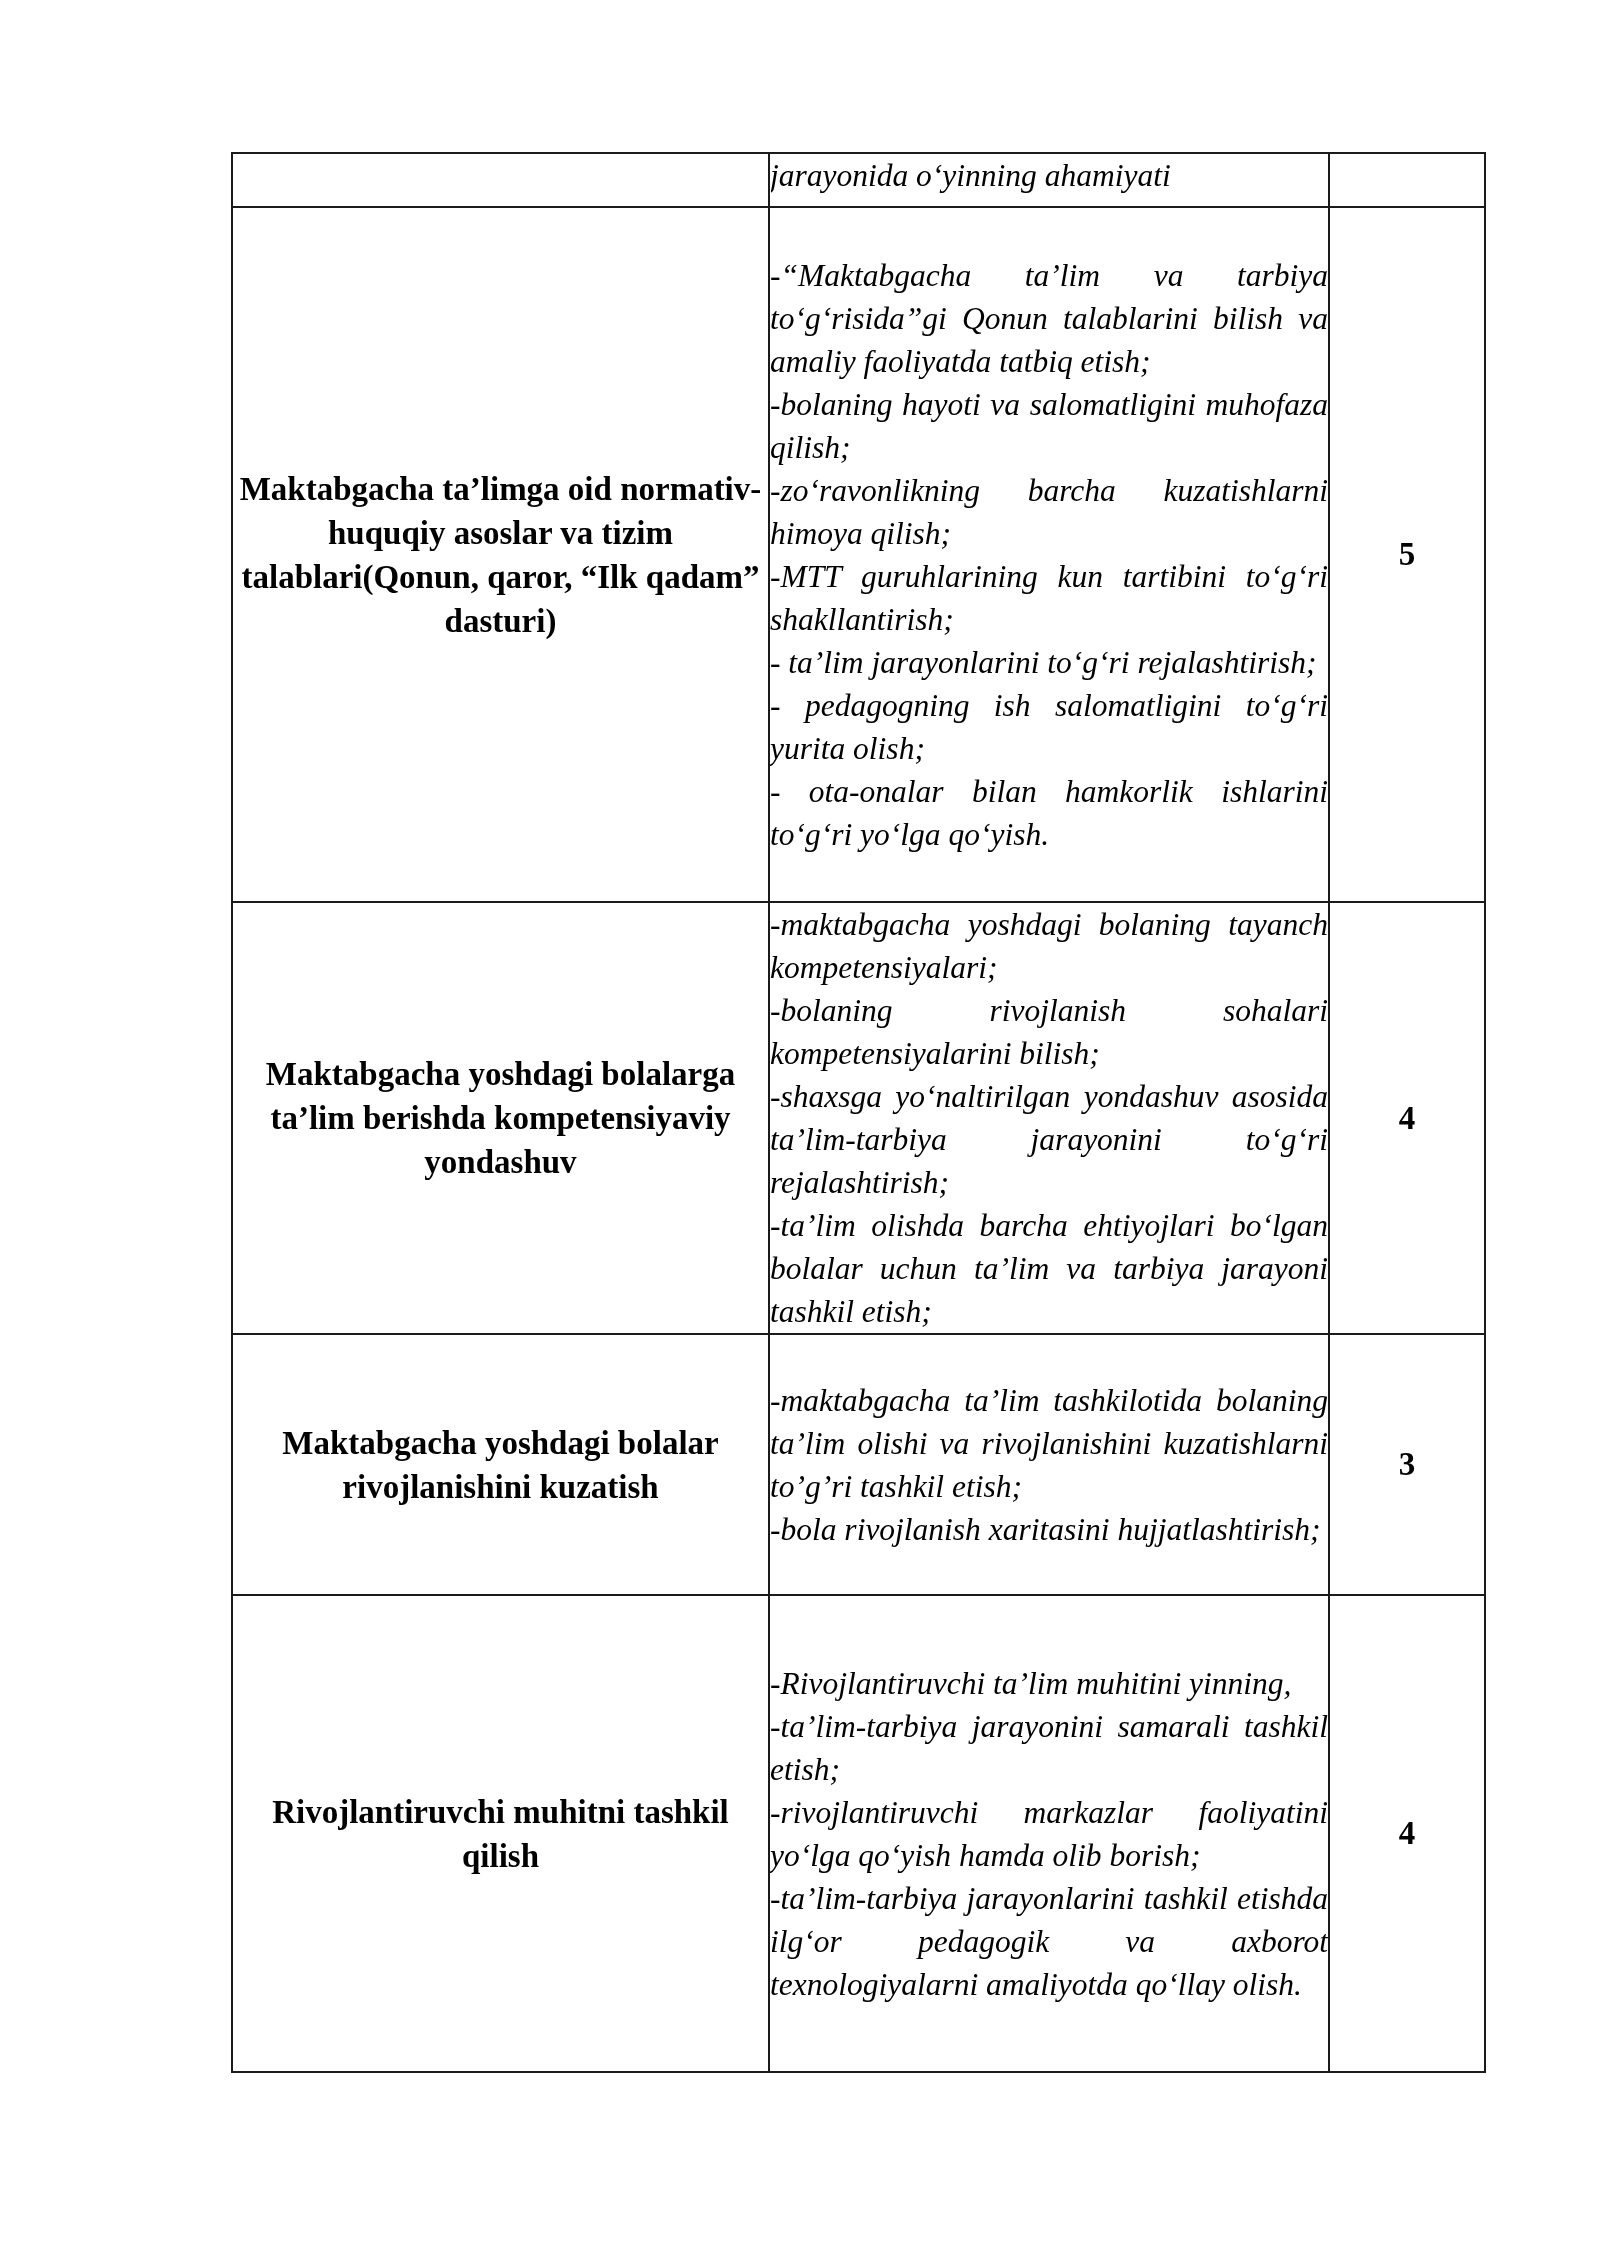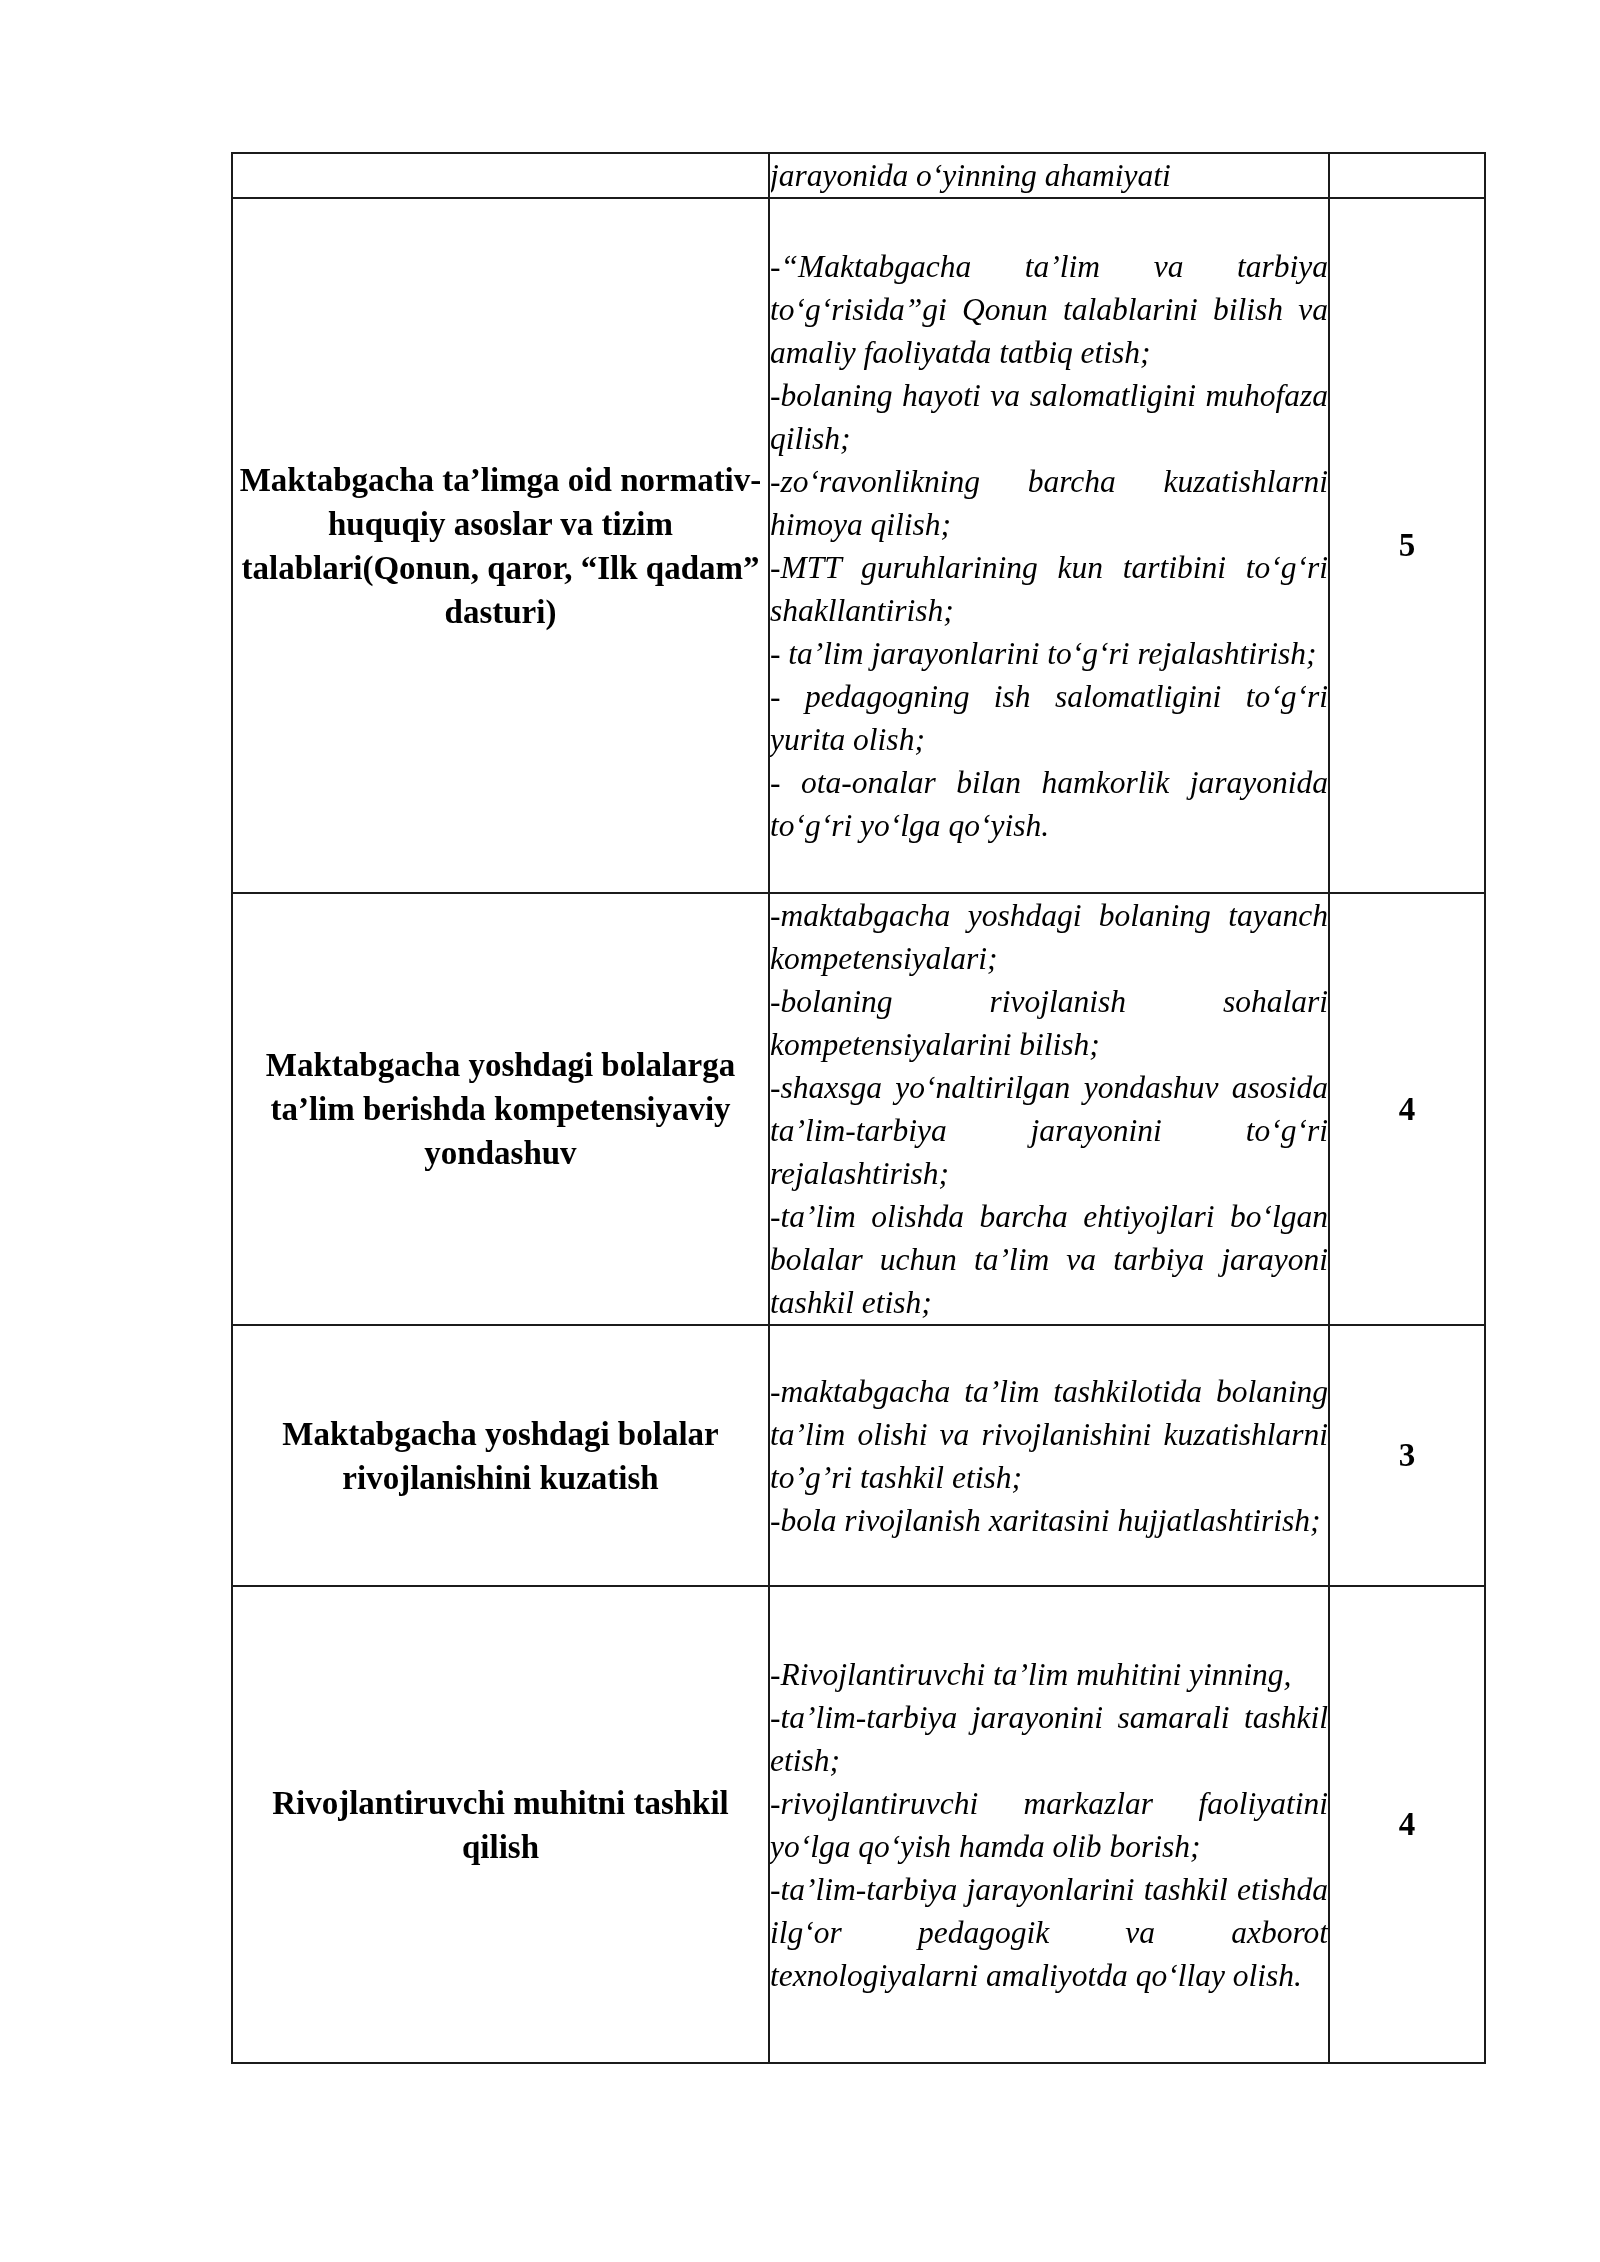--- a/index.html
+++ b/index.html
@@ -55,21 +55,21 @@
     padding: 4px 10px;
     margin-left: 40px;
   }
   td.comp-cell {
     vertical-align: top;
     padding: 1px 9px 1px 10px;
   }
   td.comp-cell.single {
     vertical-align: middle;
     padding-top: 0;
-    padding-bottom: 0;
+    padding-bottom: 9px;
     border-radius: 6px;
   }
   td.comp-cell p {
     margin: 0;
     font-style: italic;
     font-size: 31.5px;
     line-height: 43px;
     text-align: justify;
   }
   td.comp-cell.single p {
@@ -102,21 +102,21 @@
 
       <tr class="row-2">
         <td class="topic-cell">Maktabgacha ta’limga oid normativ-huquqiy asoslar va tizim talablari(Qonun, qaror, “Ilk qadam” dasturi)</td>
         <td class="comp-cell">
           <p>-“Maktabgacha ta’lim va tarbiya to‘g‘risida”gi Qonun talablarini bilish va amaliy faoliyatda tatbiq etish;</p>
           <p>-bolaning hayoti va salomatligini muhofaza qilish;</p>
           <p>-zo‘ravonlikning barcha kuzatishlarni himoya qilish;</p>
           <p>-MTT guruhlarining kun tartibini to‘g‘ri shakllantirish;</p>
           <p>- ta’lim jarayonlarini to‘g‘ri rejalashtirish;</p>
           <p>- pedagogning ish salomatligini to‘g‘ri yurita olish;</p>
-          <p>- ota-onalar bilan hamkorlik jarayonida to‘g‘ri yo‘lga qo‘yish.</p>
+          <p>- ota-onalar bilan hamkorlik ishlarini to‘g‘ri yo‘lga qo‘yish.</p>
         </td>
         <td class="score-cell">5</td>
       </tr>
 
       <tr class="row-3">
         <td class="topic-cell">Maktabgacha yoshdagi bolalarga ta’lim berishda kompetensiyaviy yondashuv</td>
         <td class="comp-cell">
           <p>-maktabgacha yoshdagi bolaning tayanch kompetensiyalari;</p>
           <p>-bolaning rivojlanish sohalari kompetensiyalarini bilish;</p>
           <p>-shaxsga yo‘naltirilgan yondashuv asosida ta’lim-tarbiya jarayonini to‘g‘ri rejalashtirish;</p>

